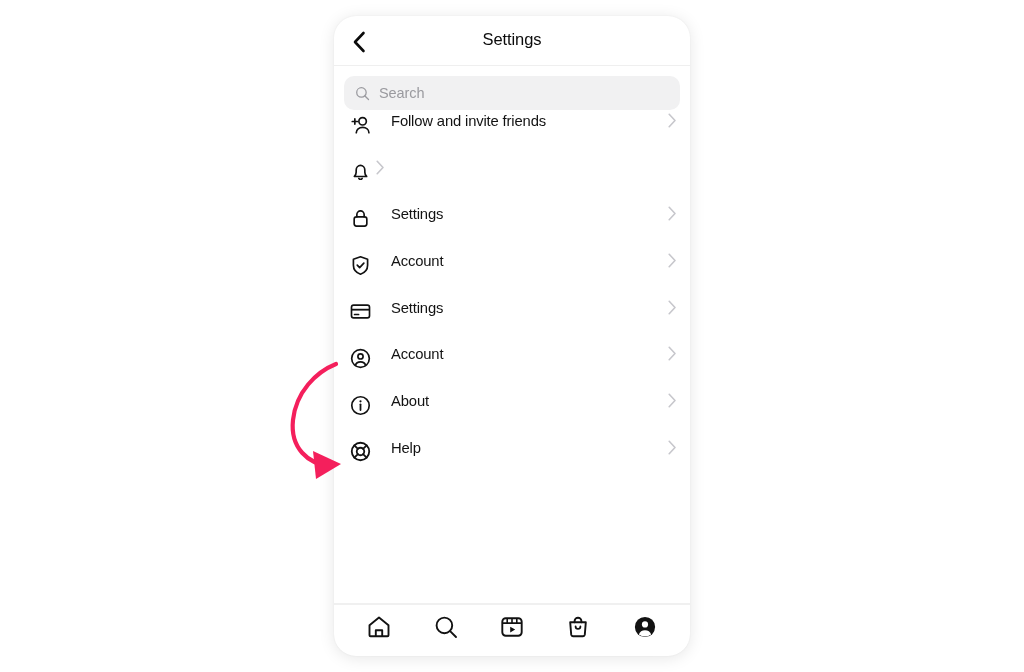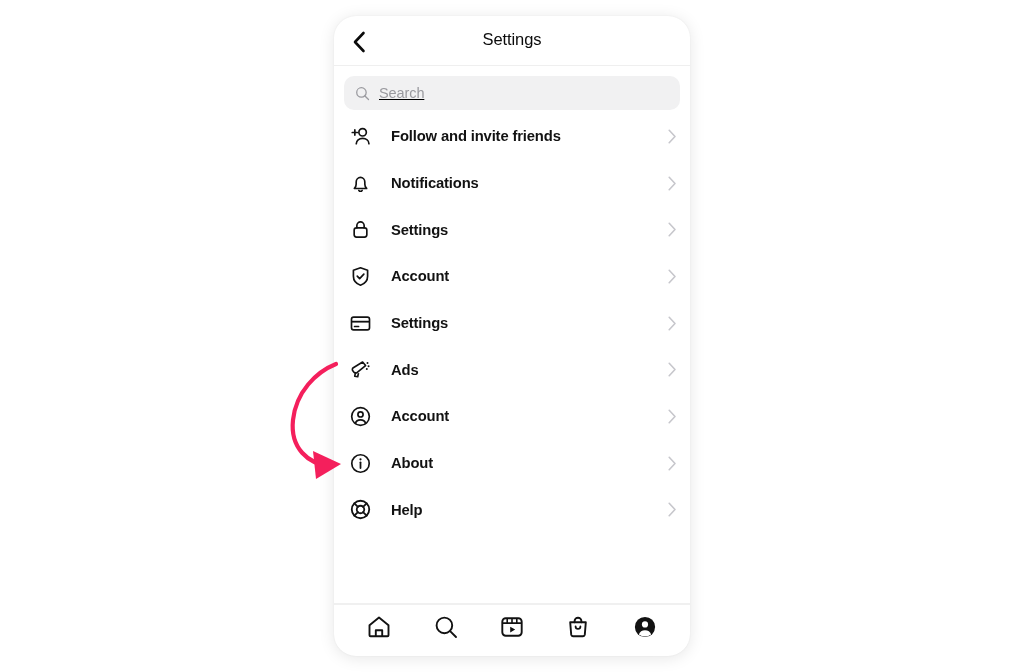--- a/index.html
+++ b/index.html
@@ -45,21 +45,20 @@
     font-size: 16.5px;
     font-weight: normal;
     color: #0b0b0b;
     letter-spacing: -0.1px;
   }
 
   
   .search-wrap {
     flex: 0 0 44px;
     padding: 10px 10px 0 10px;
-    text-decoration: underline;
   }
   .search-box {
     height: 34px;
     background: #f1f1f2;
     border-radius: 10px;
     display: flex;
     align-items: center;
     padding: 0 11px;
     gap: 9px;
   }
@@ -73,23 +72,22 @@
   
   .list {
     flex: 1 1 auto;
     padding-top: 3px;
     border-bottom: 1px solid #f0f0f0;
   }
   .row {
     position: relative;
     height: 46.7px;
     display: flex;
-    align-items: center;
+    align-items: flex-start;
     padding: 0 10px 0 14px;
-    font-weight: bold;
   }
   .row .ricon {
     flex: 0 0 24px;
     width: 24px; height: 24px;
     display: flex; align-items: center; justify-content: center;
   }
   .row .rlabel {
     flex: 1 1 auto;
     margin-left: 19px;
     font-size: 14.8px;
@@ -172,21 +170,20 @@
         </span>
       </div>
 
       <div class="row">
         <span class="ricon">
           <svg width="23" height="23" viewBox="0 0 24 24" fill="none">
             <path d="M5.6 17.2h12.8c-1.55-1.3-1.9-2.5-1.9-4.6v-2.1c0-2.65-2-4.8-4.5-4.8s-4.5 2.15-4.5 4.8v2.1c0 2.1-.35 3.3-1.9 4.6z" stroke="#121212" stroke-width="1.75" stroke-linejoin="round"></path>
             <path d="M10.3 19.2c.4.55 1 .9 1.7.9s1.3-.35 1.7-.9" stroke="#121212" stroke-width="1.75" stroke-linecap="round"></path>
           </svg>
         </span>
-        <span class="rlabel">Notifications</span>
         <span class="chev">
           <svg width="9" height="15" viewBox="0 0 9 15" fill="none">
               <path d="M1.2 1.3L7 7.5l-5.8 6.2" stroke="#c7c7cc" stroke-width="1.6" stroke-linecap="round" stroke-linejoin="round"></path>
             </svg>
         </span>
       </div>
 
       <div class="row">
         <span class="ricon">
           <svg width="23" height="23" viewBox="0 0 24 24" fill="none">
@@ -227,37 +224,20 @@
           </svg>
         </span>
         <span class="rlabel">Settings</span>
         <span class="chev">
           <svg width="9" height="15" viewBox="0 0 9 15" fill="none">
               <path d="M1.2 1.3L7 7.5l-5.8 6.2" stroke="#c7c7cc" stroke-width="1.6" stroke-linecap="round" stroke-linejoin="round"></path>
             </svg>
         </span>
       </div>
 
-      <div class="row">
-        <span class="ricon">
-          <svg width="23" height="23" viewBox="0 0 24 24" fill="none">
-            <path d="M14.2 4.2L4.5 10.2c-1.1.7-1.35 2.1-.55 3.1l1.2 1.5c.8 1 2.2 1.15 3.15.35l9-7.3-3.1-3.65z" stroke="#121212" stroke-width="1.7" stroke-linejoin="round"></path>
-            <path d="M6.9 14.6l-.9 4.4 3.1.6.8-3.9" stroke="#121212" stroke-width="1.7" stroke-linejoin="round"></path>
-            <circle cx="19.3" cy="5.1" r="1.05" fill="#121212"></circle>
-            <circle cx="20.4" cy="8.6" r="1.05" fill="#121212"></circle>
-            <circle cx="18.6" cy="11.6" r="1.05" fill="#121212"></circle>
-          </svg>
-        </span>
-        <span class="rlabel">Ads</span>
-        <span class="chev">
-          <svg width="9" height="15" viewBox="0 0 9 15" fill="none">
-              <path d="M1.2 1.3L7 7.5l-5.8 6.2" stroke="#c7c7cc" stroke-width="1.6" stroke-linecap="round" stroke-linejoin="round"></path>
-            </svg>
-        </span>
-      </div>
 
       <div class="row">
         <span class="ricon">
           <svg width="23" height="23" viewBox="0 0 24 24" fill="none">
             <circle cx="12" cy="12" r="9.2" stroke="#121212" stroke-width="1.75"></circle>
             <circle cx="12" cy="9.8" r="2.7" stroke="#121212" stroke-width="1.75"></circle>
             <path d="M6.6 19.2c.75-2.4 2.85-3.7 5.4-3.7s4.65 1.3 5.4 3.7" stroke="#121212" stroke-width="1.75" stroke-linecap="round"></path>
           </svg>
         </span>
         <span class="rlabel">Account</span>

